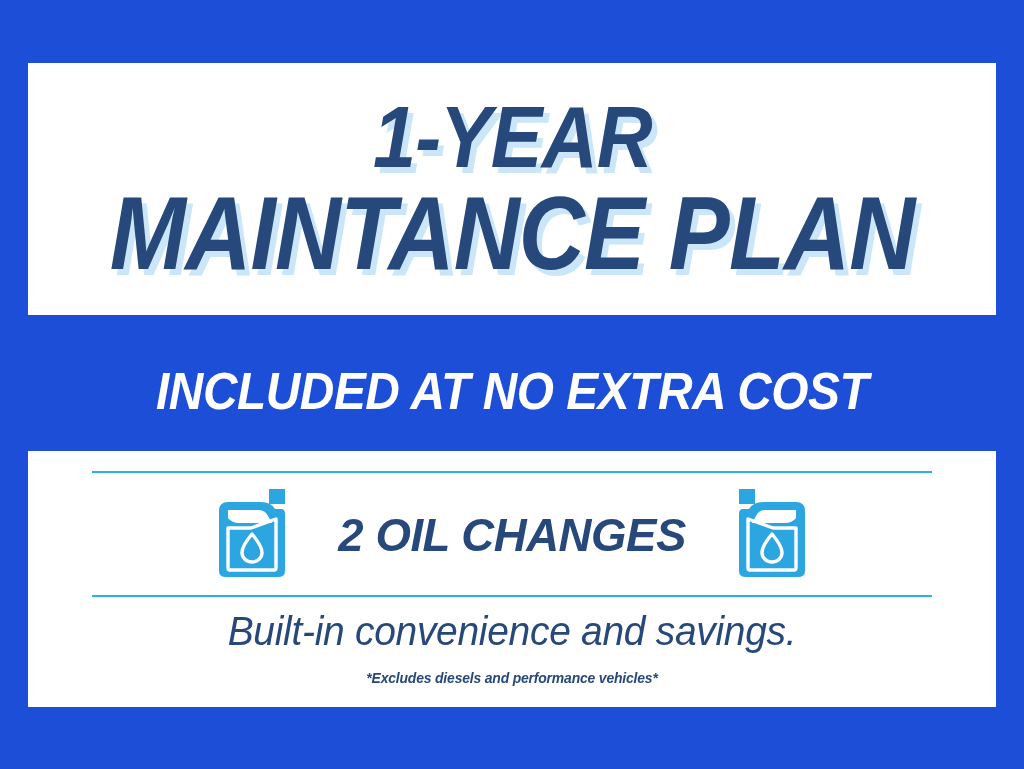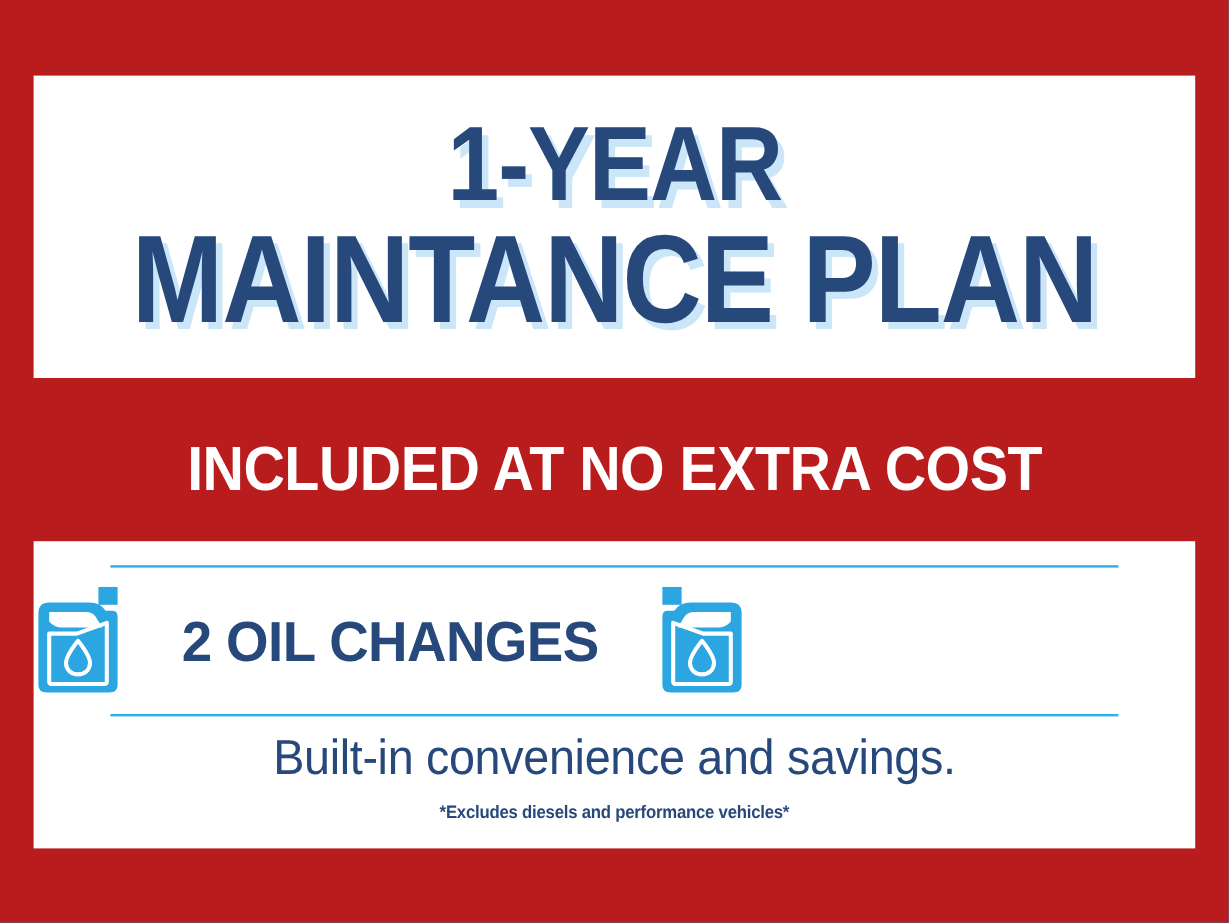--- a/index.html
+++ b/index.html
@@ -11,21 +11,22 @@
     height: 769px;
     background: #1ea2e0;
     font-family: "Liberation Sans", sans-serif;
     overflow: hidden;
   }
 
   .poster {
     position: relative;
     width: 1024px;
     height: 769px;
-    background: #b91c1c;
+    background: #1d4ed8;
+    font-style: italic;
   }
 
   
   .headline-panel {
     position: absolute;
     left: 28px;
     top: 63px;
     width: 968px;
     height: 252px;
     background: #ffffff;
@@ -100,21 +101,21 @@
 
   
   .offer-row {
     position: absolute;
     left: 0;
     top: 22px;
     width: 968px;
     height: 122px;
     display: flex;
     align-items: center;
-    justify-content: flex-start;
+    justify-content: center;
   }
 
   .offer-title {
     color: #27487b;
     font-weight: bold;
     font-size: 47px;
     letter-spacing: -0.5px;
     white-space: nowrap;
     margin: 0 44px;
     transform: scaleX(0.97);

